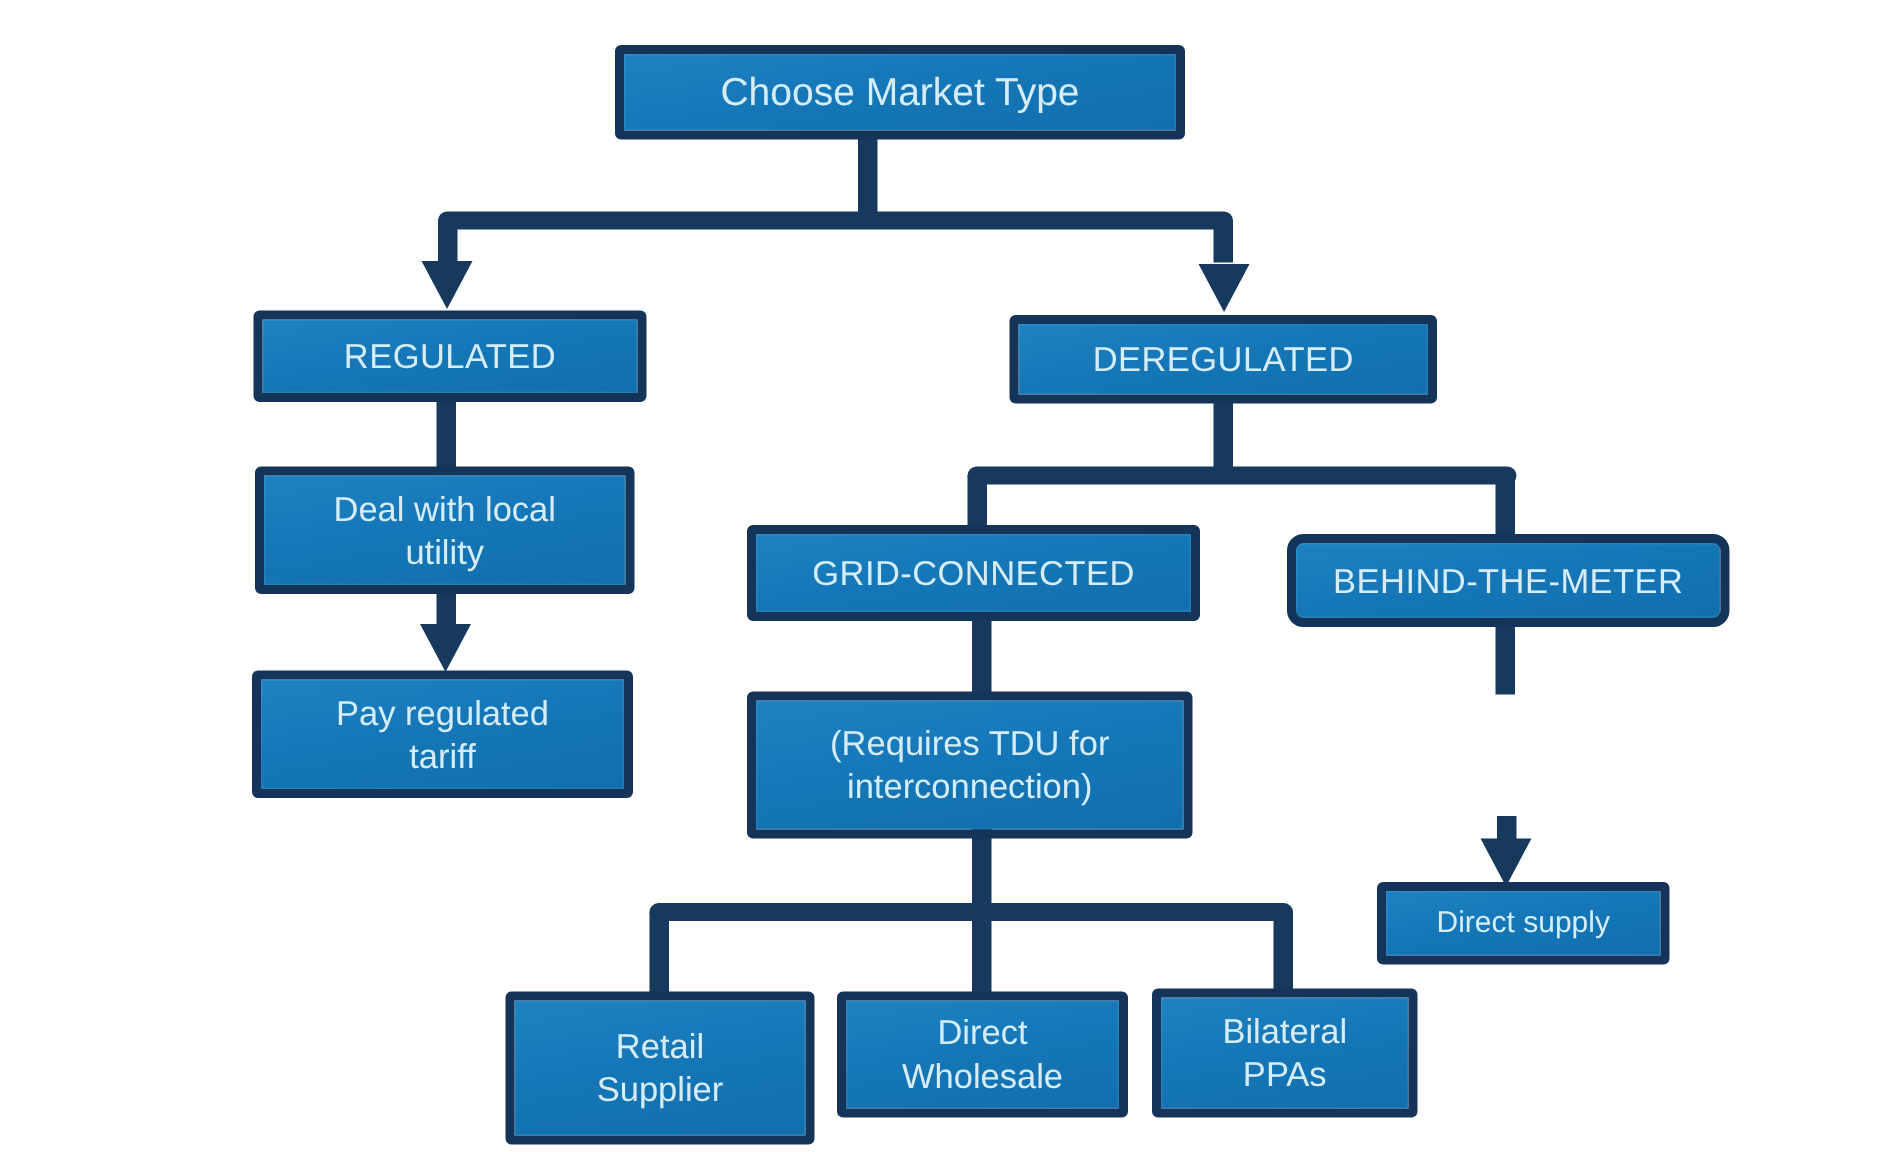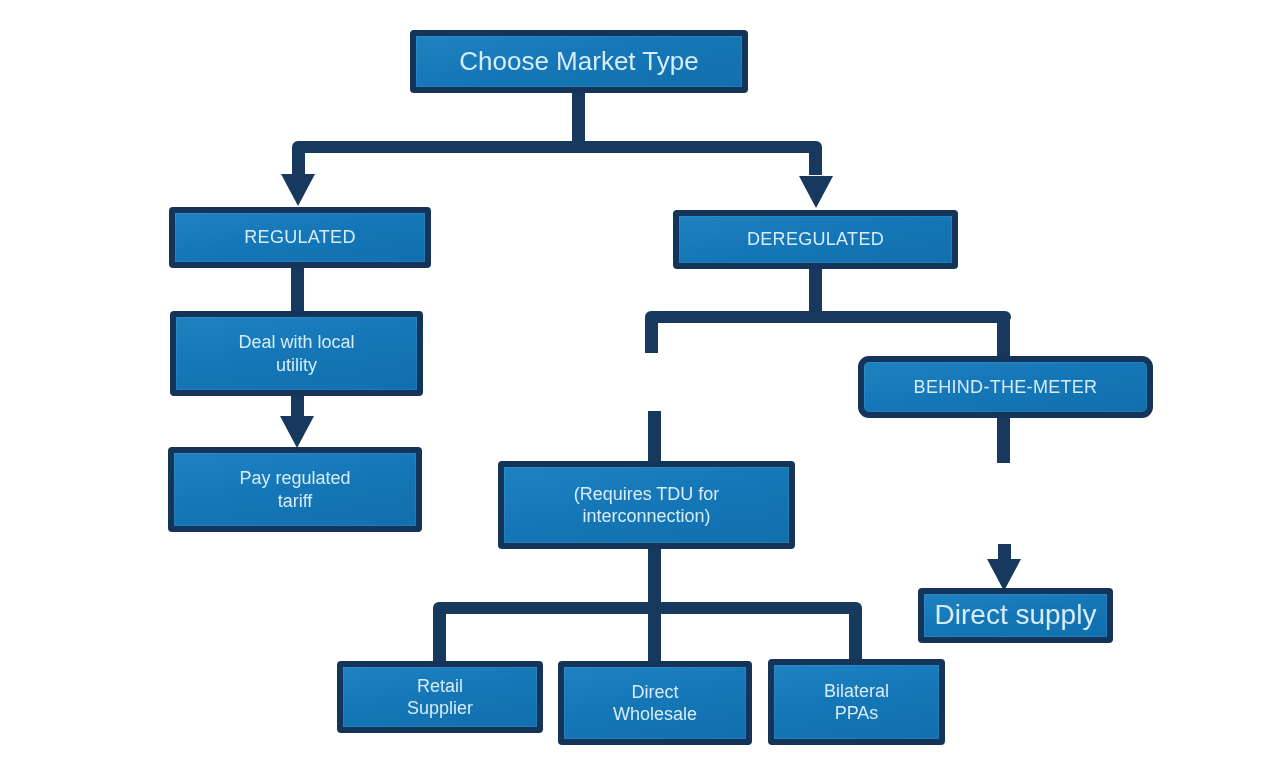--- a/index.html
+++ b/index.html
@@ -5,21 +5,21 @@
   html,body{margin:0;padding:0;background:#ffffff;}
   .canvas{
     position:relative;width:1261px;height:768px;background:#ffffff;
     font-family:"Liberation Sans",sans-serif;overflow:hidden;
   }
   .node{
     position:absolute;box-sizing:border-box;
     border:6px solid #143459;border-radius:4px;
     background:linear-gradient(170deg,#1e82c1 0%,#1577b7 45%,#116fae 100%);
     color:#d6ecf7;display:flex;align-items:center;justify-content:center;
-    text-align:center;font-size:18px;line-height:1.24;
+    text-align:center;font-size:23px;line-height:1.24;
     box-shadow:inset 0 0 0 1px rgba(255,255,255,0.08);
   }
   .node .lbl{white-space:pre-line;padding:2px 6px;}
   .vline,.hline{position:absolute;background:#17395d;}
   .hline{border-radius:7px;}
   .arrow-down{
     position:absolute;width:0;height:0;
     border-left:17px solid transparent;border-right:17px solid transparent;
     border-top:32px solid #17395d;
   }
@@ -55,21 +55,21 @@
   <div class="hline" style="left:433px;top:602px;width:429px;height:12px;"></div>
   <div class="vline" style="left:433px;top:608px;width:13px;height:56px;"></div>
   <div class="vline" style="left:648px;top:608px;width:13px;height:56px;"></div>
   <div class="vline" style="left:849px;top:608px;width:13px;height:54px;"></div>
 
   <div class="vline" style="left:997px;top:415px;width:13px;height:48px;"></div>
 
   <div class="vline" style="left:998px;top:544px;width:13px;height:20px;"></div>
   <div class="arrow-down" style="left:987px;top:559px;"></div>
 
-  <div class="node" style="left:410px;top:30px;width:338px;height:63px;font-size:26px;">
+  <div class="node" style="left:410px;top:30px;width:380px;height:63px;font-size:26px;">
     <span class="lbl">Choose Market Type</span>
   </div>
 
   <div class="node caps" style="left:169px;top:207px;width:262px;height:61px;">
     <span class="lbl">REGULATED</span>
   </div>
 
   <div class="node caps" style="left:673px;top:210px;width:285px;height:59px;justify-content:center;">
     <span class="lbl">DEREGULATED</span>
   </div>
@@ -77,36 +77,39 @@
   <div class="node" style="left:170px;top:311px;width:253px;height:85px;">
     <span class="lbl">Deal with local
 utility</span>
   </div>
 
   <div class="node" style="left:168px;top:447px;width:254px;height:85px;">
     <span class="lbl">Pay regulated
 tariff</span>
   </div>
 
+  <div class="node caps" style="left:498px;top:350px;width:302px;height:64px;">
+    <span class="lbl">GRID-CONNECTED</span>
+  </div>
 
   <div class="node caps" style="left:858px;top:356px;width:295px;height:62px;border-radius:11px;">
     <span class="lbl">BEHIND-THE-METER</span>
   </div>
 
-  <div class="node" style="left:498px;top:461px;width:297px;height:88px;">
+  <div class="node" style="left:498px;top:461px;width:297px;height:98px;">
     <span class="lbl">(Requires TDU for
 interconnection)</span>
   </div>
 
 
-  <div class="node" style="left:918px;top:588px;width:195px;height:55px;font-size:28px;">
+  <div class="node" style="left:918px;top:588px;width:195px;height:55px;font-size:20px;">
     <span class="lbl">Direct supply</span>
   </div>
 
-  <div class="node" style="left:337px;top:661px;width:206px;height:72px;">
+  <div class="node" style="left:337px;top:661px;width:206px;height:102px;">
     <span class="lbl">Retail
 Supplier</span>
   </div>
 
   <div class="node" style="left:558px;top:661px;width:194px;height:84px;">
     <span class="lbl">Direct
 Wholesale</span>
   </div>
 
   <div class="node" style="left:768px;top:659px;width:177px;height:86px;">

